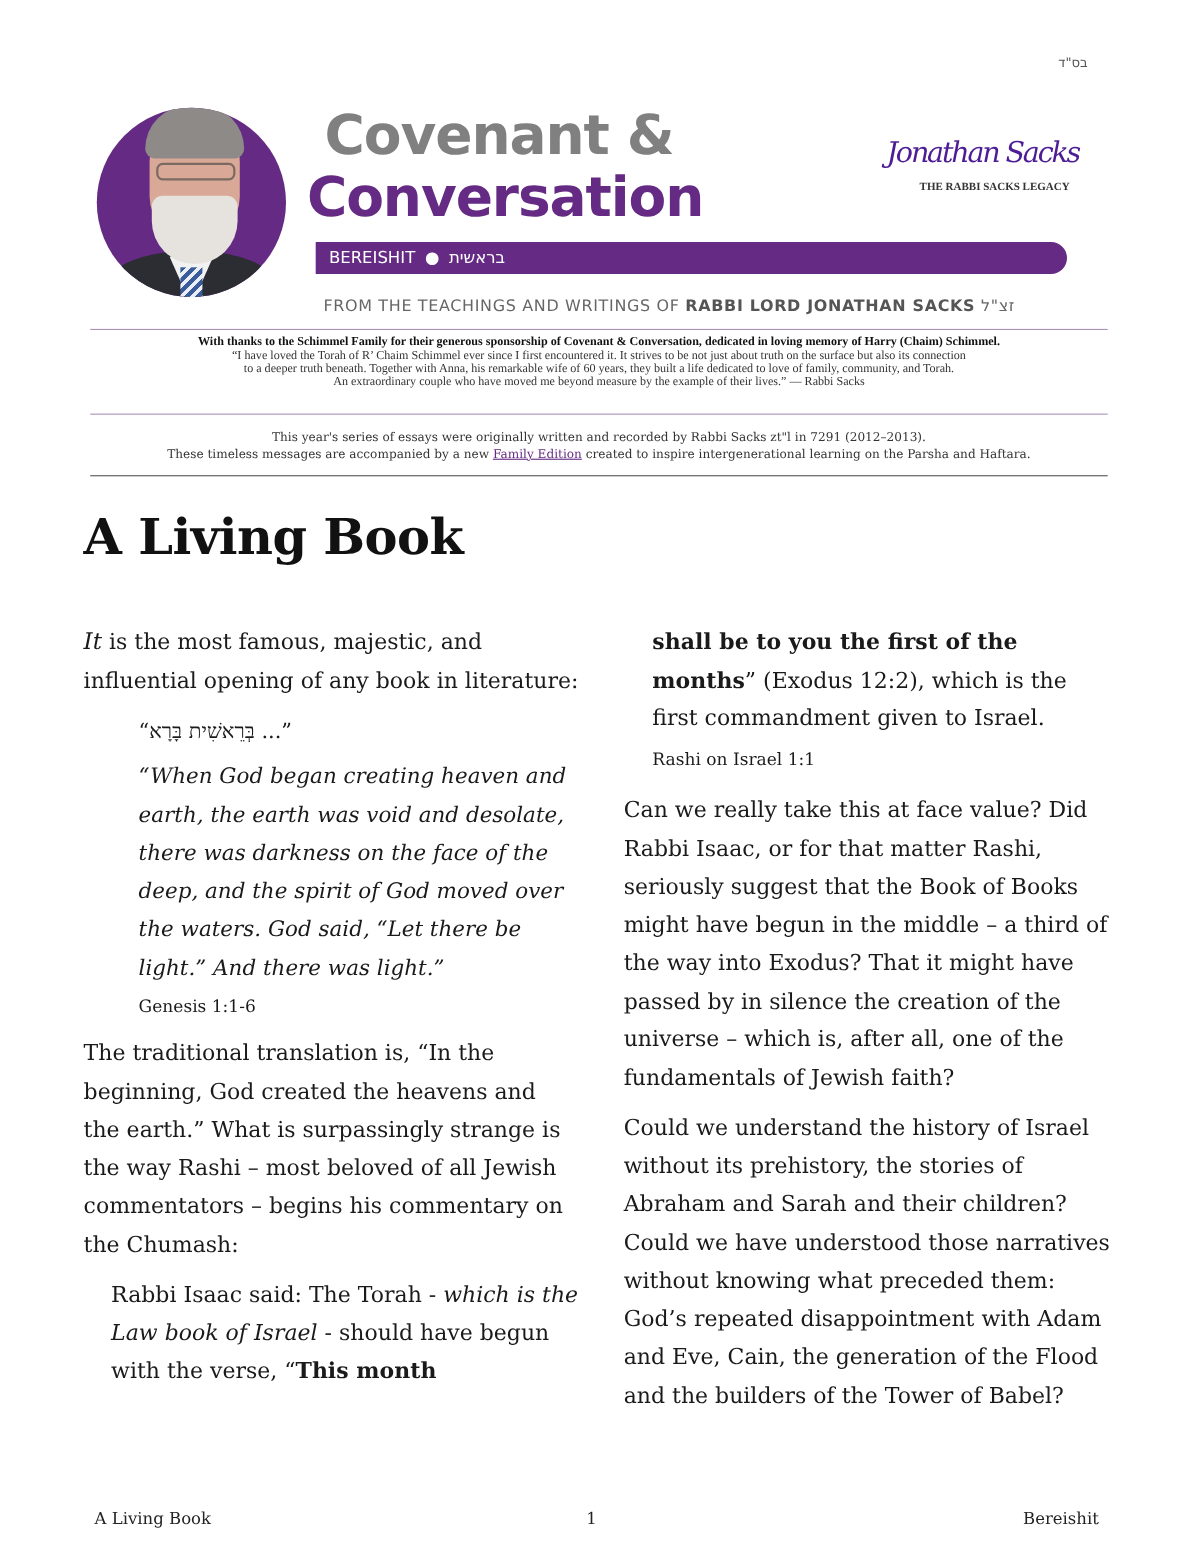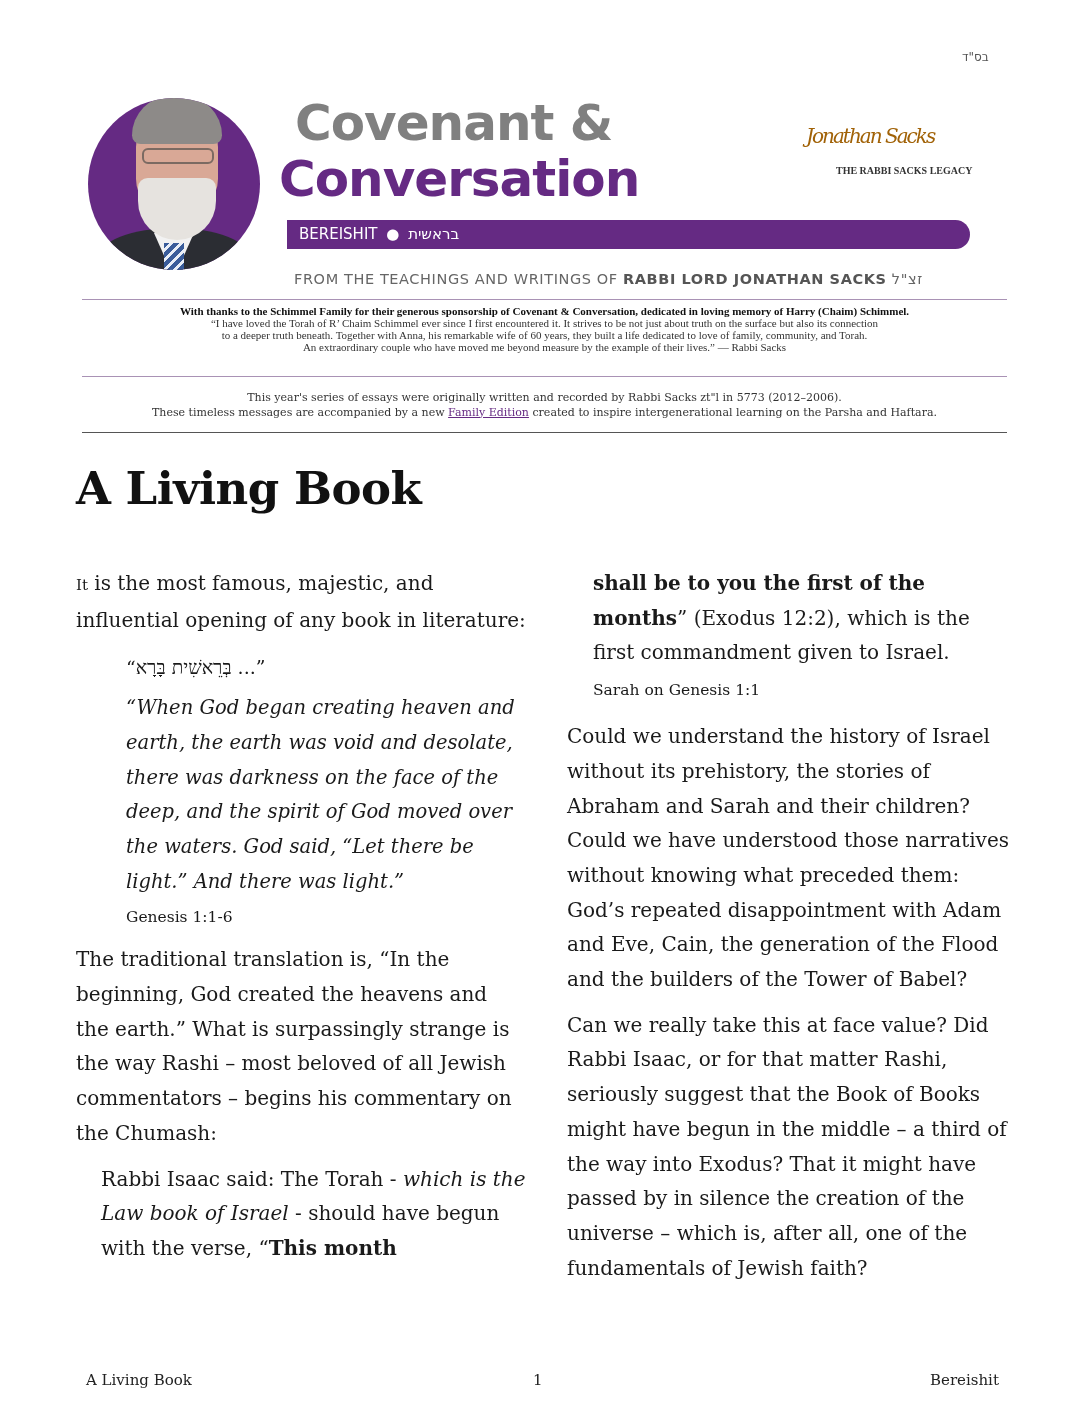--- a/index.html
+++ b/index.html
@@ -14,21 +14,21 @@
   .portrait .hair { position: absolute; left: 44px; top: -2px; width: 90px; height: 48px; background: #8d8a88; border-radius: 45px 45px 10px 10px; }
   .portrait .glasses { position: absolute; left: 54px; top: 50px; width: 72px; height: 16px; border: 2px solid #7b6a62; border-radius: 6px; }
   .portrait .beard { position: absolute; left: 50px; top: 80px; width: 78px; height: 62px; background: #e6e3df; border-radius: 10px 10px 40px 40px; }
   .portrait .suit { position: absolute; left: 10px; top: 130px; width: 152px; height: 60px; background: #2b2d33; border-radius: 50% 50% 0 0; }
   .portrait .shirt { position: absolute; left: 66px; top: 135px; width: 40px; height: 45px; background: #f2f2f2; clip-path: polygon(0 0, 100% 0, 50% 100%); }
   .portrait .tie { position: absolute; left: 76px; top: 145px; width: 20px; height: 35px; background: repeating-linear-gradient(135deg, #3a5c9a 0 4px, #e9eef7 4px 7px); }
 
   .title-gray { position: absolute; left: 295px; top: 94px; font-family: "DejaVu Sans", sans-serif; font-weight: bold; font-size: 50px; color: #808080; letter-spacing: -1px; }
   .title-purple { position: absolute; left: 279px; top: 150px; font-family: "DejaVu Sans", sans-serif; font-weight: bold; font-size: 50px; color: #652a83; letter-spacing: -1px; }
 
-  .signature { position: absolute; left: 806px; top: 124px; font-family: "DejaVu Serif", serif; font-style: italic; font-size: 20px; color: #a16207; letter-spacing: -2px; }
+  .signature { position: absolute; left: 806px; top: 124px; font-family: "DejaVu Serif", serif; font-style: italic; font-size: 26px; color: #4c1d95; letter-spacing: -2px; }
   .sig-sub { position: absolute; left: 836px; top: 165px; font-family: "Liberation Serif", serif; font-size: 10px; color: #333; font-weight: bold; }
 
   .band { position: absolute; left: 287px; top: 220px; width: 683px; height: 29px; background: #652a83; border-radius: 0 15px 15px 0; }
   .band-label { position: absolute; left: 299px; top: 225px; font-family: "DejaVu Sans", sans-serif; font-size: 15px; color: #ffffff; }
   .band-label .dot { margin: 0 4px; }
   .from-line { position: absolute; left: 294px; top: 255px; font-family: "DejaVu Sans", sans-serif; font-size: 14.5px; color: #666; letter-spacing: 0.6px; white-space: nowrap; margin-top: 16px; }
   .from-line b { color: #555; }
 
   
   .rule-purple { position: absolute; left: 82px; width: 925px; height: 0; border-top: 1.5px solid #a992b5; }
@@ -38,21 +38,21 @@
   .series { position: absolute; left: 82px; width: 925px; text-align: center; font-family: "DejaVu Serif", serif; font-size: 11px; line-height: 14.5px; color: #333; }
   .series a { color: #652a83; text-decoration: underline; }
 
   
   .article-title { position: absolute; left: 76px; top: 462px; font-family: "DejaVu Serif", serif; font-size: 45px; color: #111; letter-spacing: -0.5px; }
 
   .col { position: absolute; font-family: "DejaVu Serif", serif; font-size: 20px; line-height: 34.7px; color: #1a1a1a; }
   .col-left { left: 76px; top: 566px; width: 450px; }
   .col-right { left: 567px; top: 566px; width: 450px; }
   .col p { margin-bottom: 11px; }
-  .col .cap { font-size: 15px; }
+  .col .cap { font-size: 21px; font-style: italic; }
   .quote-hebrew { padding-left: 50px; font-size: 19px; direction: ltr; margin-top: 13px; margin-bottom: 6px !important; }
   .quote-italic { padding-left: 50px; font-style: italic; font-size: 19.5px; }
   .cite { padding-left: 50px; font-size: 15.5px; line-height: 22px; margin-top: -4px; margin-bottom: 14px !important; }
   .blockquote { padding-left: 25px; font-size: 20px; }
   .cont-indent { padding-left: 26px; }
   .cite-right { padding-left: 26px; font-size: 15.5px; line-height: 22px; margin-top: -2px; margin-bottom: 18px !important; }
 
   .footer { position: absolute; top: 1371px; font-family: "DejaVu Serif", serif; font-size: 15px; color: #222; }
   .footer-left { left: 86px; }
   .footer-center { left: 533px; }
@@ -94,38 +94,38 @@
 <div class="rule-purple" style="top:299px;"></div>
 <div class="sponsor" style="top:305px;">
   <div class="bold">With thanks to the Schimmel Family for their generous sponsorship of Covenant &amp; Conversation, dedicated in loving memory of Harry (Chaim) Schimmel.</div>
   <div>“I have loved the Torah of R’ Chaim Schimmel ever since I first encountered it. It strives to be not just about truth on the surface but also its connection</div>
   <div>to a deeper truth beneath. Together with Anna, his remarkable wife of 60 years, they built a life dedicated to love of family, community, and Torah.</div>
   <div>An extraordinary couple who have moved me beyond measure by the example of their lives.” — Rabbi Sacks</div>
 </div>
 <div class="rule-purple" style="top:376px;"></div>
 
 <div class="series" style="top:391px;">
-  <div>This year's series of essays were originally written and recorded by Rabbi Sacks zt"l in 5773 (2012–2006).</div>
+  <div>This year's series of essays were originally written and recorded by Rabbi Sacks zt"l in 7291 (2012–2013).</div>
   <div><span>These timeless messages are accompanied by a new </span><a href="#">Family Edition</a><span> created to inspire intergenerational learning on the Parsha and Haftara.</span></div>
 </div>
 <div class="rule-dark" style="top:432px;"></div>
 
 <h1 class="article-title">A Living Book</h1>
 
 <div class="col col-left">
   <p><span class="cap">It</span><span> is the most famous, majestic, and influential opening of any book in literature:</span></p>
   <p class="quote-hebrew">“בְּרֵאשִׁית בָּרָא ...”</p>
   <p class="quote-italic">“When God began creating heaven and earth, the earth was void and desolate, there was darkness on the face of the deep, and the spirit of God moved over the waters. God said, “Let there be light.” And there was light.”</p>
   <p class="cite">Genesis 1:1-6</p>
   <p>The traditional translation is, “In the beginning, God created the heavens and the earth.” What is surpassingly strange is the way Rashi – most beloved of all Jewish commentators – begins his commentary on the Chumash:</p>
   <p class="blockquote"><span>Rabbi Isaac said: The Torah - </span><i>which is the Law book of Israel</i><span> - should have begun with the verse, “</span><b>This month</b></p>
 </div>
 
 <div class="col col-right">
   <p class="cont-indent"><b>shall be to you the first of the months</b><span>” (Exodus 12:2), which is the first commandment given to Israel.</span></p>
-  <p class="cite-right">Sarah on Genesis 1:1</p>
+  <p class="cite-right">Rashi on Israel 1:1</p>
+  <p>Can we really take this at face value? Did Rabbi Isaac, or for that matter Rashi, seriously suggest that the Book of Books might have begun in the middle – a third of the way into Exodus? That it might have passed by in silence the creation of the universe – which is, after all, one of the fundamentals of Jewish faith?</p>
   <p>Could we understand the history of Israel without its prehistory, the stories of Abraham and Sarah and their children? Could we have understood those narratives without knowing what preceded them: God’s repeated disappointment with Adam and Eve, Cain, the generation of the Flood and the builders of the Tower of Babel?</p>
-  <p>Can we really take this at face value? Did Rabbi Isaac, or for that matter Rashi, seriously suggest that the Book of Books might have begun in the middle – a third of the way into Exodus? That it might have passed by in silence the creation of the universe – which is, after all, one of the fundamentals of Jewish faith?</p>
 </div>
 
 <div class="footer footer-left">A Living Book</div>
 <div class="footer footer-center">1</div>
 <div class="footer footer-right">Bereishit</div>
 
 </body></html>

